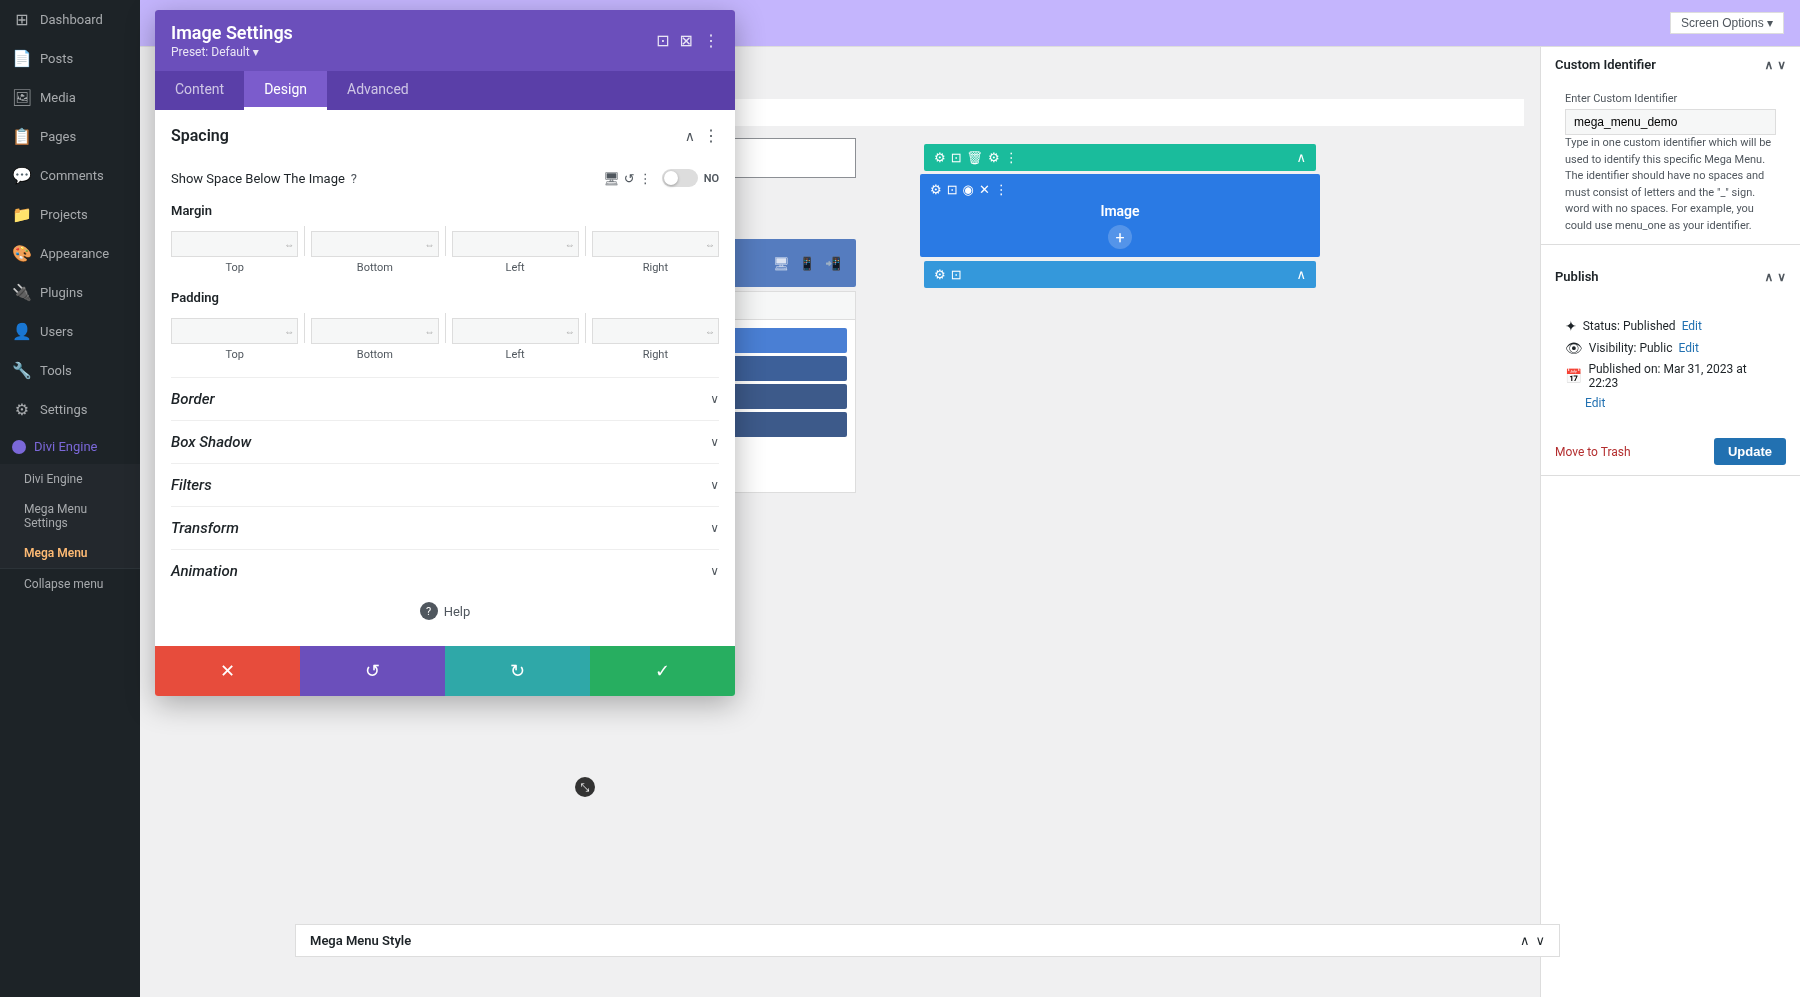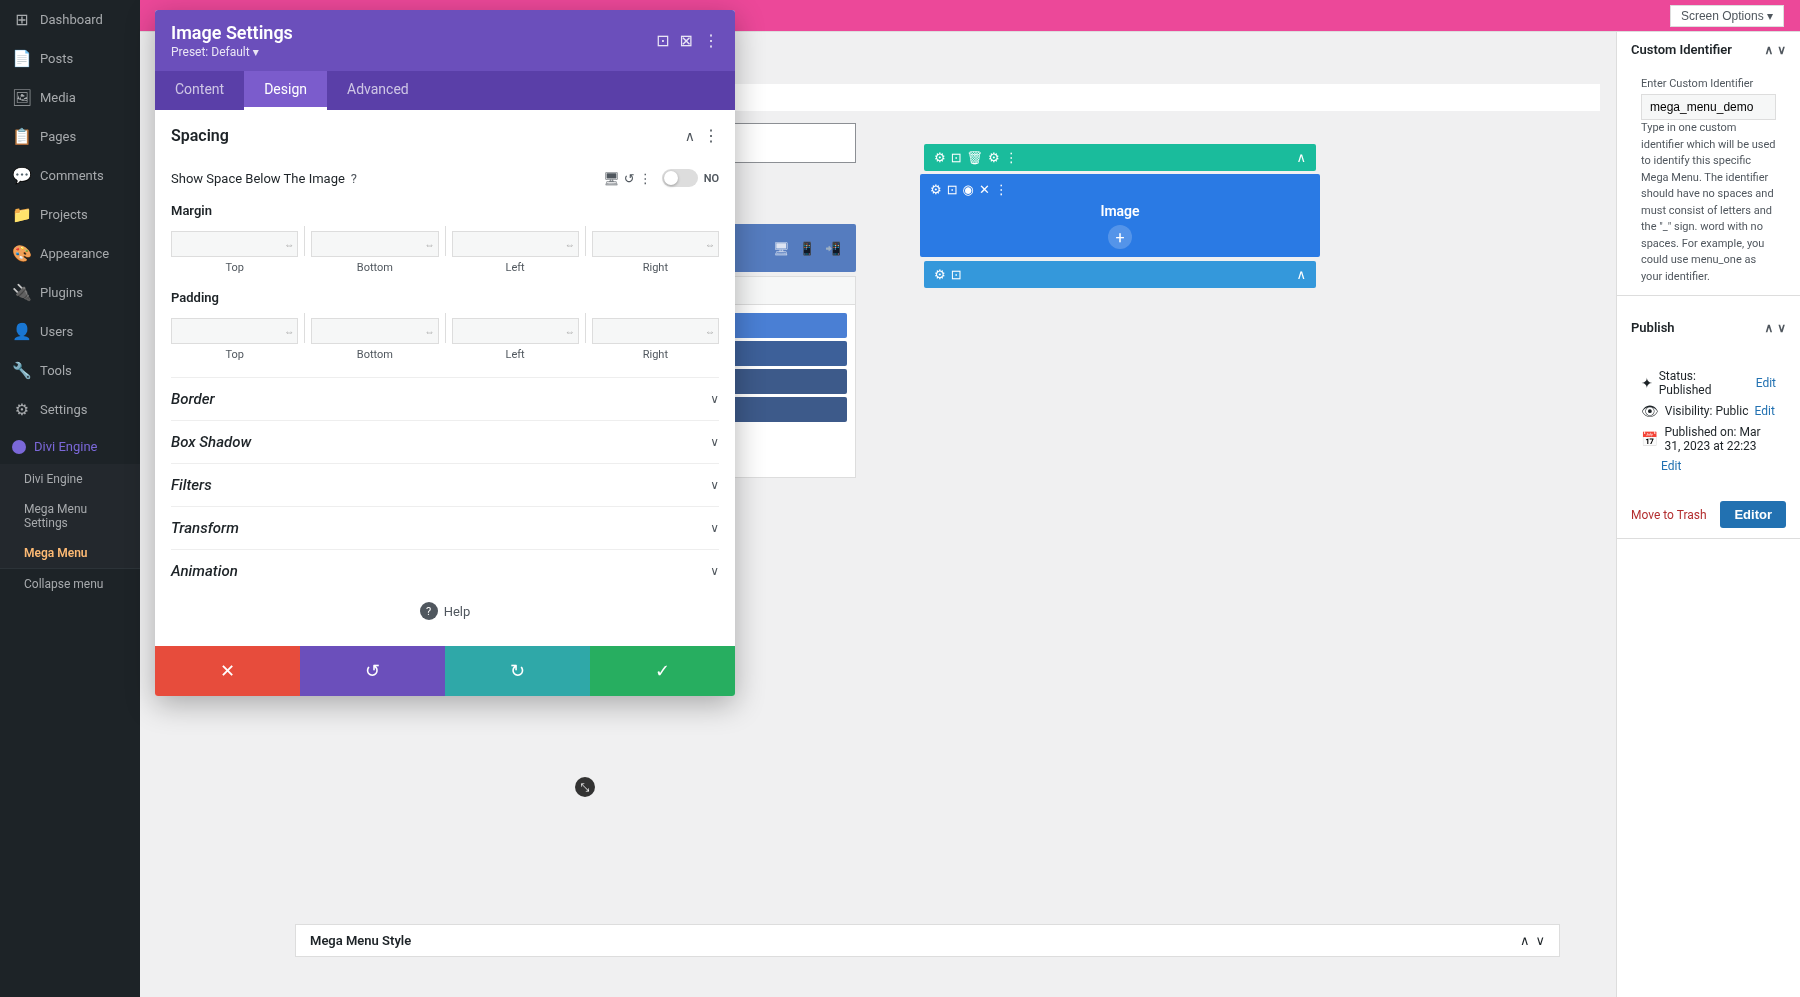--- a/index.html
+++ b/index.html
@@ -16,21 +16,21 @@
     .sidebar-submenu-item { padding: 8px 12px 8px 24px; color: #a7aaad; cursor: pointer; font-size: 12px; }
     .sidebar-submenu-item.active { color: #fdba74; font-weight: 600; }
     .sidebar-brand { display: flex; align-items: center; gap: 8px; padding: 10px 12px; cursor: pointer; color: #7b68d9; }
     .sidebar-brand .icon-dot { width: 14px; height: 14px; background: #7b68d9; border-radius: 50%; }
     .collapse-menu { padding: 8px 12px 8px 24px; color: #a7aaad; cursor: pointer; font-size: 12px; border-top: 1px solid #2c3338; }
 
     
     .main-content { flex: 1; display: flex; flex-direction: column; overflow: hidden; position: relative; }
 
     
-    .top-bar { background: #ec4899; border-bottom: 1px solid #ddd; padding: 4px 16px; display: flex; align-items: center; justify-content: space-between; min-height: 32px; }
+    .top-bar { background: #c4b5fd; border-bottom: 1px solid #ddd; padding: 12px 16px; display: flex; align-items: center; justify-content: space-between; min-height: 32px; }
     .screen-options-btn { background: #fff; border: 1px solid #ddd; padding: 3px 10px; cursor: pointer; font-size: 12px; color: #50575e; }
     .editor-main { flex: 1; padding: 16px; overflow: auto; }
     .page-title-row { display: flex; align-items: center; gap: 12px; margin-bottom: 12px; }
     .page-title { font-size: 20px; font-weight: 600; color: #1d2327; }
     .notification-dot { width: 22px; height: 22px; background: #e44c41; border-radius: 50%; color: #fff; font-size: 11px; font-weight: 700; display: flex; align-items: center; justify-content: center; }
     .post-updated { background: #fff; border-left: 4px solid #00a32a; padding: 6px 12px; margin-bottom: 12px; font-size: 13px; }
 
     
     .post-title-input { width: 100%; max-width: 700px; border: 1px solid #8c8f94; padding: 6px 10px; font-size: 22px; margin-bottom: 12px; }
 
@@ -43,21 +43,21 @@
 
     
     .canvas-area { background: #fff; border: 1px solid #ddd; max-width: 700px; }
     .builder-module { background: #3a7bd5; color: #fff; padding: 5px 10px; font-size: 12px; margin-bottom: 3px; border-radius: 2px; display: flex; align-items: center; justify-content: space-between; }
     .builder-module.text-mod { background: #3d6099; }
     .builder-module.divider-mod { background: #3d5a8a; }
     .builder-module.megadrop-mod { background: #3d5a8a; }
     .add-btn { width: 24px; height: 24px; background: #555; border-radius: 50%; color: #fff; display: flex; align-items: center; justify-content: center; cursor: pointer; font-size: 16px; margin: 6px auto; }
 
     
-    .right-sidebar { width: 184px; background: #fff; border-left: 1px solid #ddd; display: flex; flex-direction: column; overflow-y: auto; }
+    .right-sidebar { width: 260px; background: #fff; border-left: 1px solid #ddd; display: flex; flex-direction: column; overflow-y: auto; }
     .right-sidebar-section { border-bottom: 1px solid #ddd; }
     .right-sidebar-section-header { padding: 10px 14px; display: flex; align-items: center; justify-content: space-between; font-weight: 600; font-size: 13px; }
     .right-sidebar-content { padding: 10px 24px; font-size: 12px; }
     .right-sidebar-input { width: 100%; border: 1px solid #ddd; padding: 5px 8px; background: #f6f7f7; font-size: 12px; }
     .right-sidebar-description { font-size: 11px; color: #50575e; line-height: 1.5; }
     .status-row { display: flex; align-items: center; gap: 6px; margin-bottom: 6px; font-size: 12px; }
     .status-row .icon { font-size: 14px; }
     .edit-link { color: #2271b1; text-decoration: none; }
     .publish-section-header { padding: 24px 14px; display: flex; align-items: center; justify-content: space-between; font-weight: 600; font-size: 13px; }
     .publish-buttons { display: flex; justify-content: space-between; align-items: center; padding: 10px 14px; }
@@ -388,21 +388,21 @@
             <div class="status-row">
               <span class="icon">📅</span>
               <span>Published on: Mar 31, 2023 at 22:23</span>
             </div>
             <div style="padding-left:20px; margin-bottom:8px;">
               <a href="#" class="edit-link">Edit</a>
             </div>
           </div>
           <div class="publish-buttons">
             <a href="#" class="trash-link">Move to Trash</a>
-            <button class="update-btn">Editor</button>
+            <button class="update-btn">Update</button>
           </div>
         </div>
       </div>
     </div>
   </div>
 </div>
 
 <div class="modal-overlay">
   <div class="modal">
 

